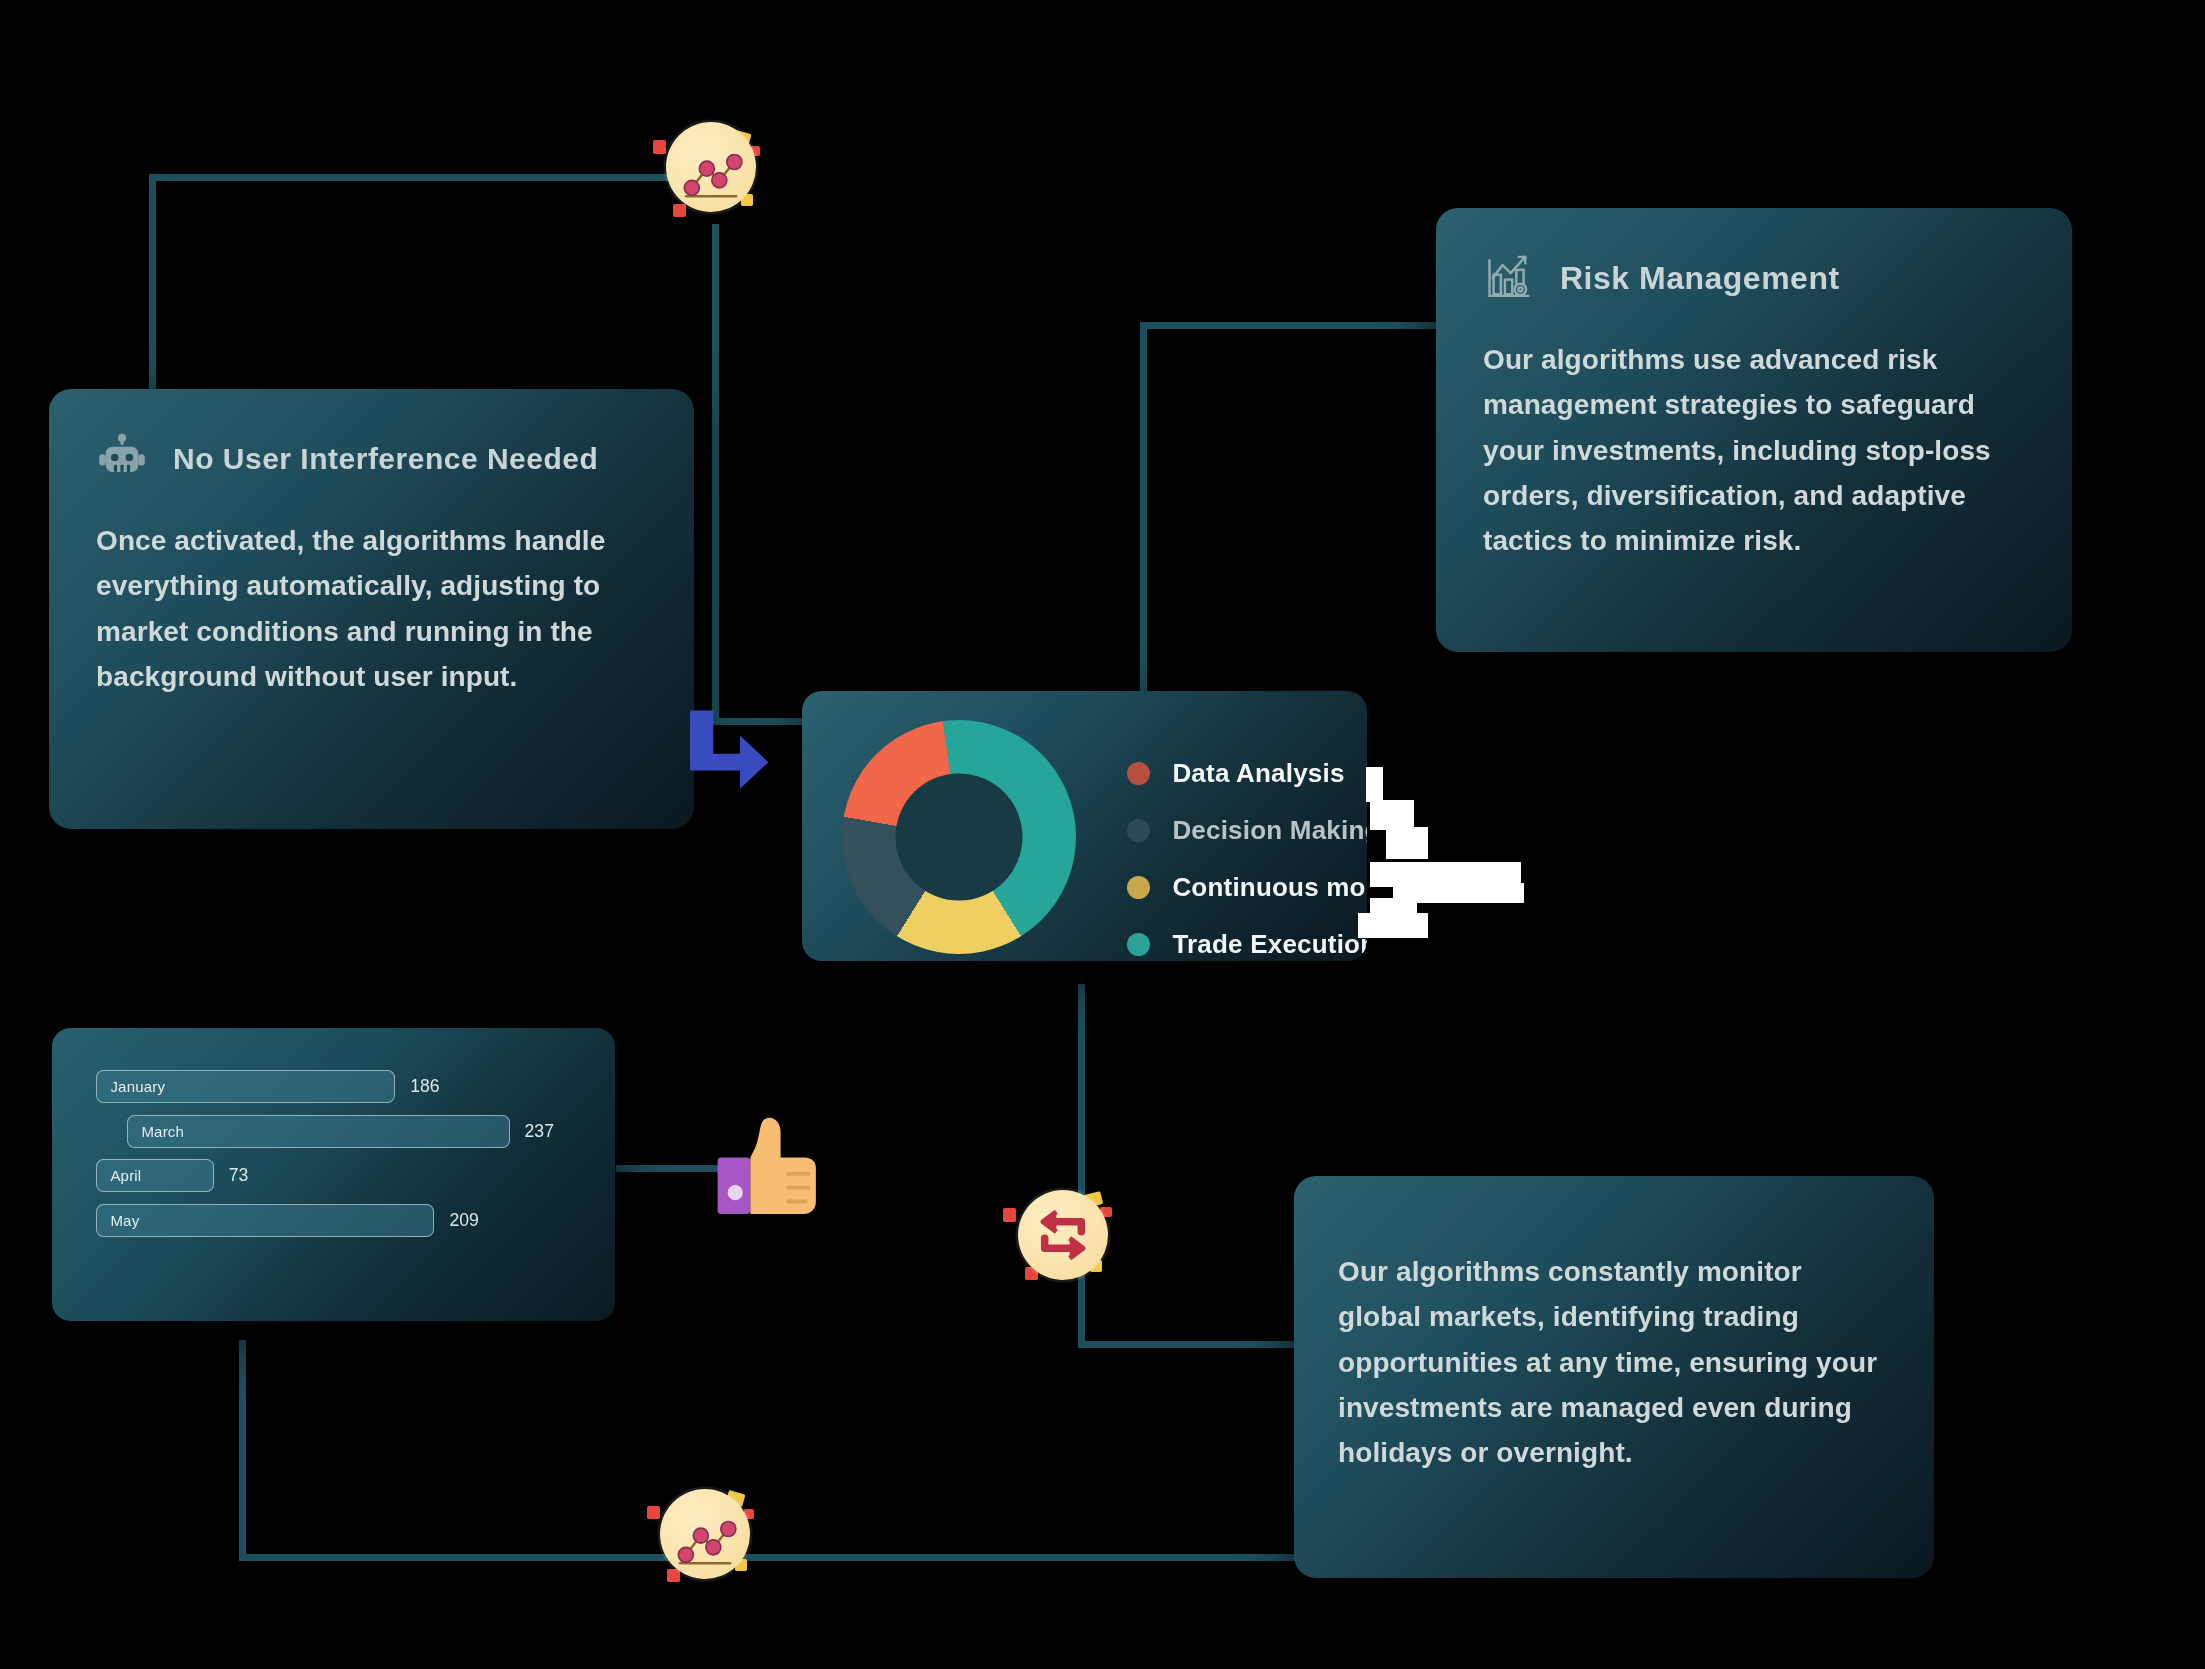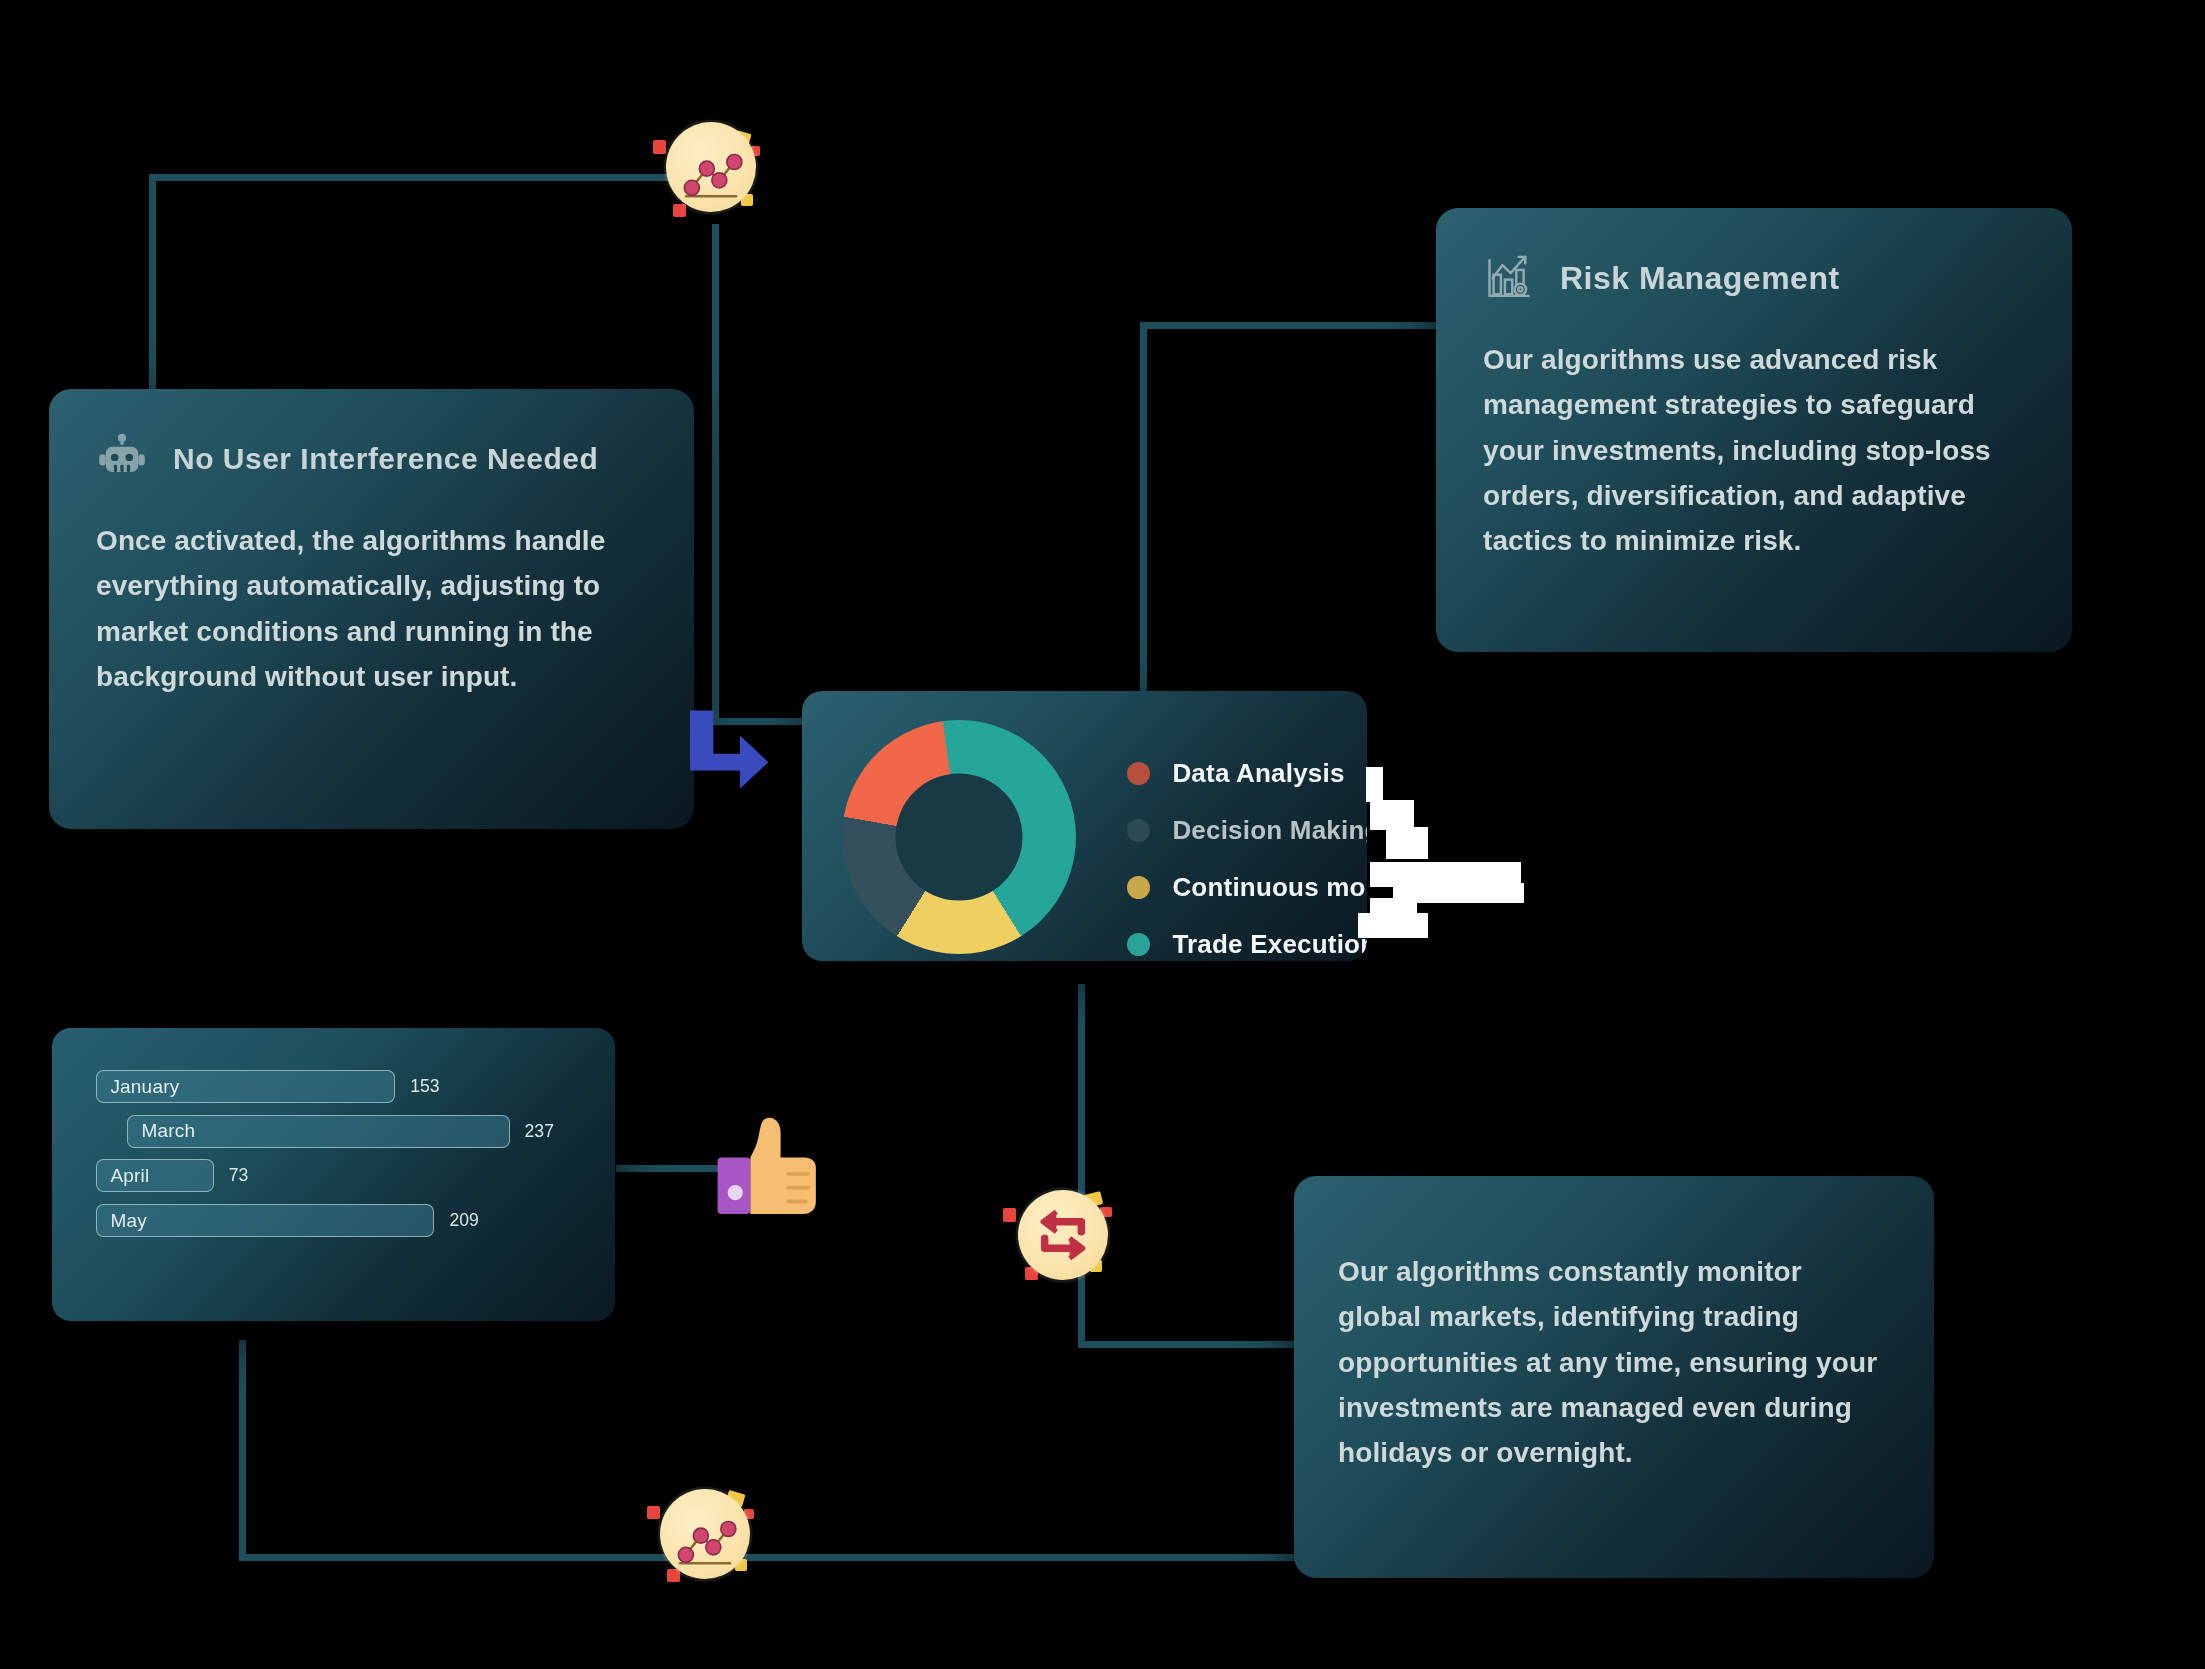--- a/index.html
+++ b/index.html
@@ -74,21 +74,21 @@
   }
   .bars{position:absolute;left:44px;top:42px;right:28.5px;display:flex;flex-direction:column;gap:11.7px;}
   .bar-row{display:flex;align-items:center;gap:15px;height:33px;}
   .bar{
     height:33px;border-radius:7.5px;box-sizing:border-box;
     background:rgba(58,120,140,.55);
     border:0.8px solid rgba(205,224,228,.62);
     display:flex;align-items:center;
     padding-left:13.4px;
   }
-  .bar-name{font-size:19px;color:#e4edef;font-weight:400;letter-spacing:0.2px;}
+  .bar-name{font-size:15px;color:#e4edef;font-weight:400;letter-spacing:0.2px;}
   .bar-val{font-size:17.6px;color:#dce7e9;font-weight:400;}
 
   
   .badge{
     position:absolute;width:100px;height:100px;
   }
   .badge .disc{
     position:absolute;inset:5px;border-radius:50%;
     background:radial-gradient(circle at 38% 34%, #fdeec3 0%, #fae3ac 58%, #f6d894 100%);
     box-shadow:0 0 0 2.5px rgba(255,255,255,.10);
@@ -201,21 +201,21 @@
   <div class="occl" style="left:1393px;top:883px;width:131px;height:20px;"></div>
   <div class="occl" style="left:1370px;top:898px;width:47px;height:28.5px;"></div>
   <div class="occl" style="left:1358px;top:913px;width:70px;height:25px;"></div>
 
   <div class="card" id="card-bars">
     <div class="bars" id="bar-list">
         <div class="bar-row">
           <div class="bar" style="width: 61%;">
             <span class="bar-name">January</span>
           </div>
-          <span class="bar-val">153</span>
+          <span class="bar-val">186</span>
         </div>
         <div class="bar-row">
           <div class="bar" style="width: 78%; margin-left: 31px;">
             <span class="bar-name">March</span>
           </div>
           <span class="bar-val">237</span>
         </div>
         <div class="bar-row">
           <div class="bar" style="width: 24%;">
             <span class="bar-name">April</span>

